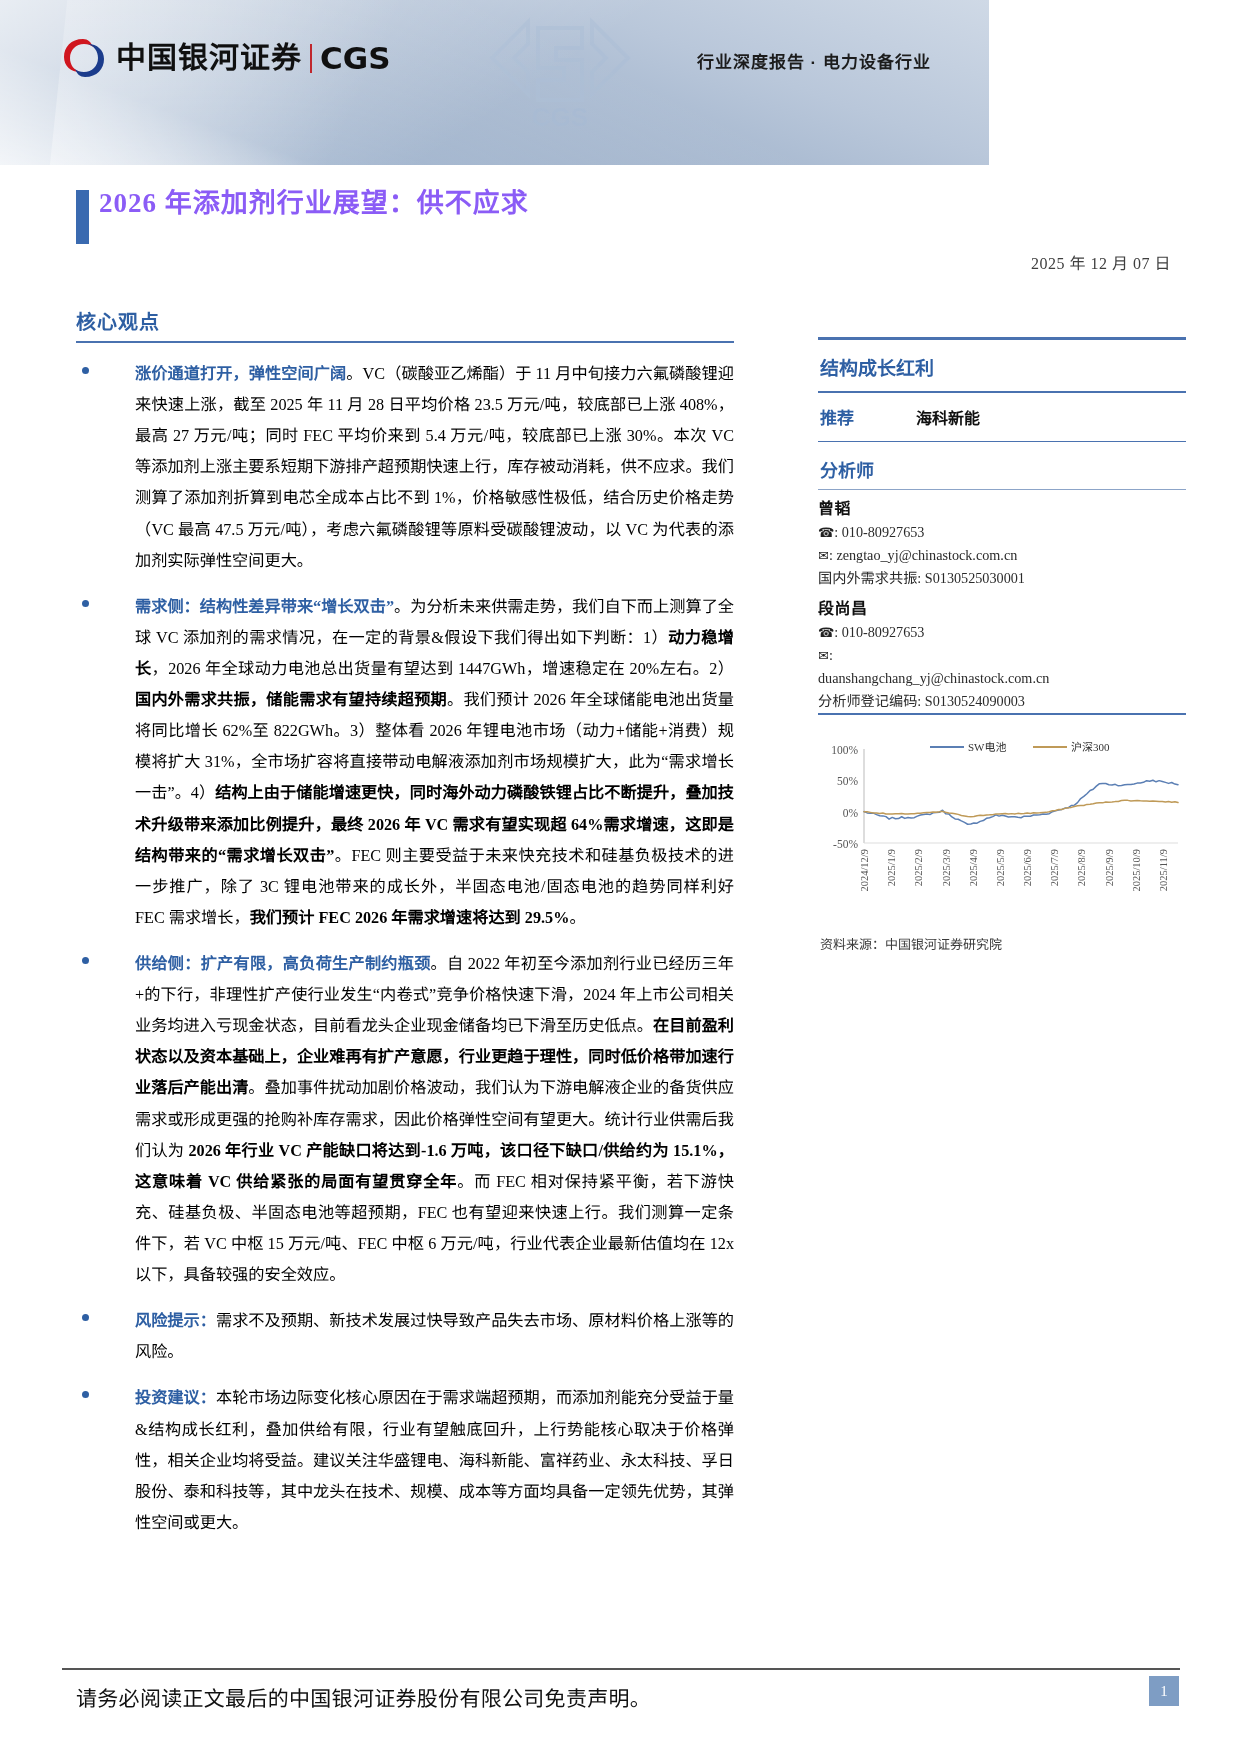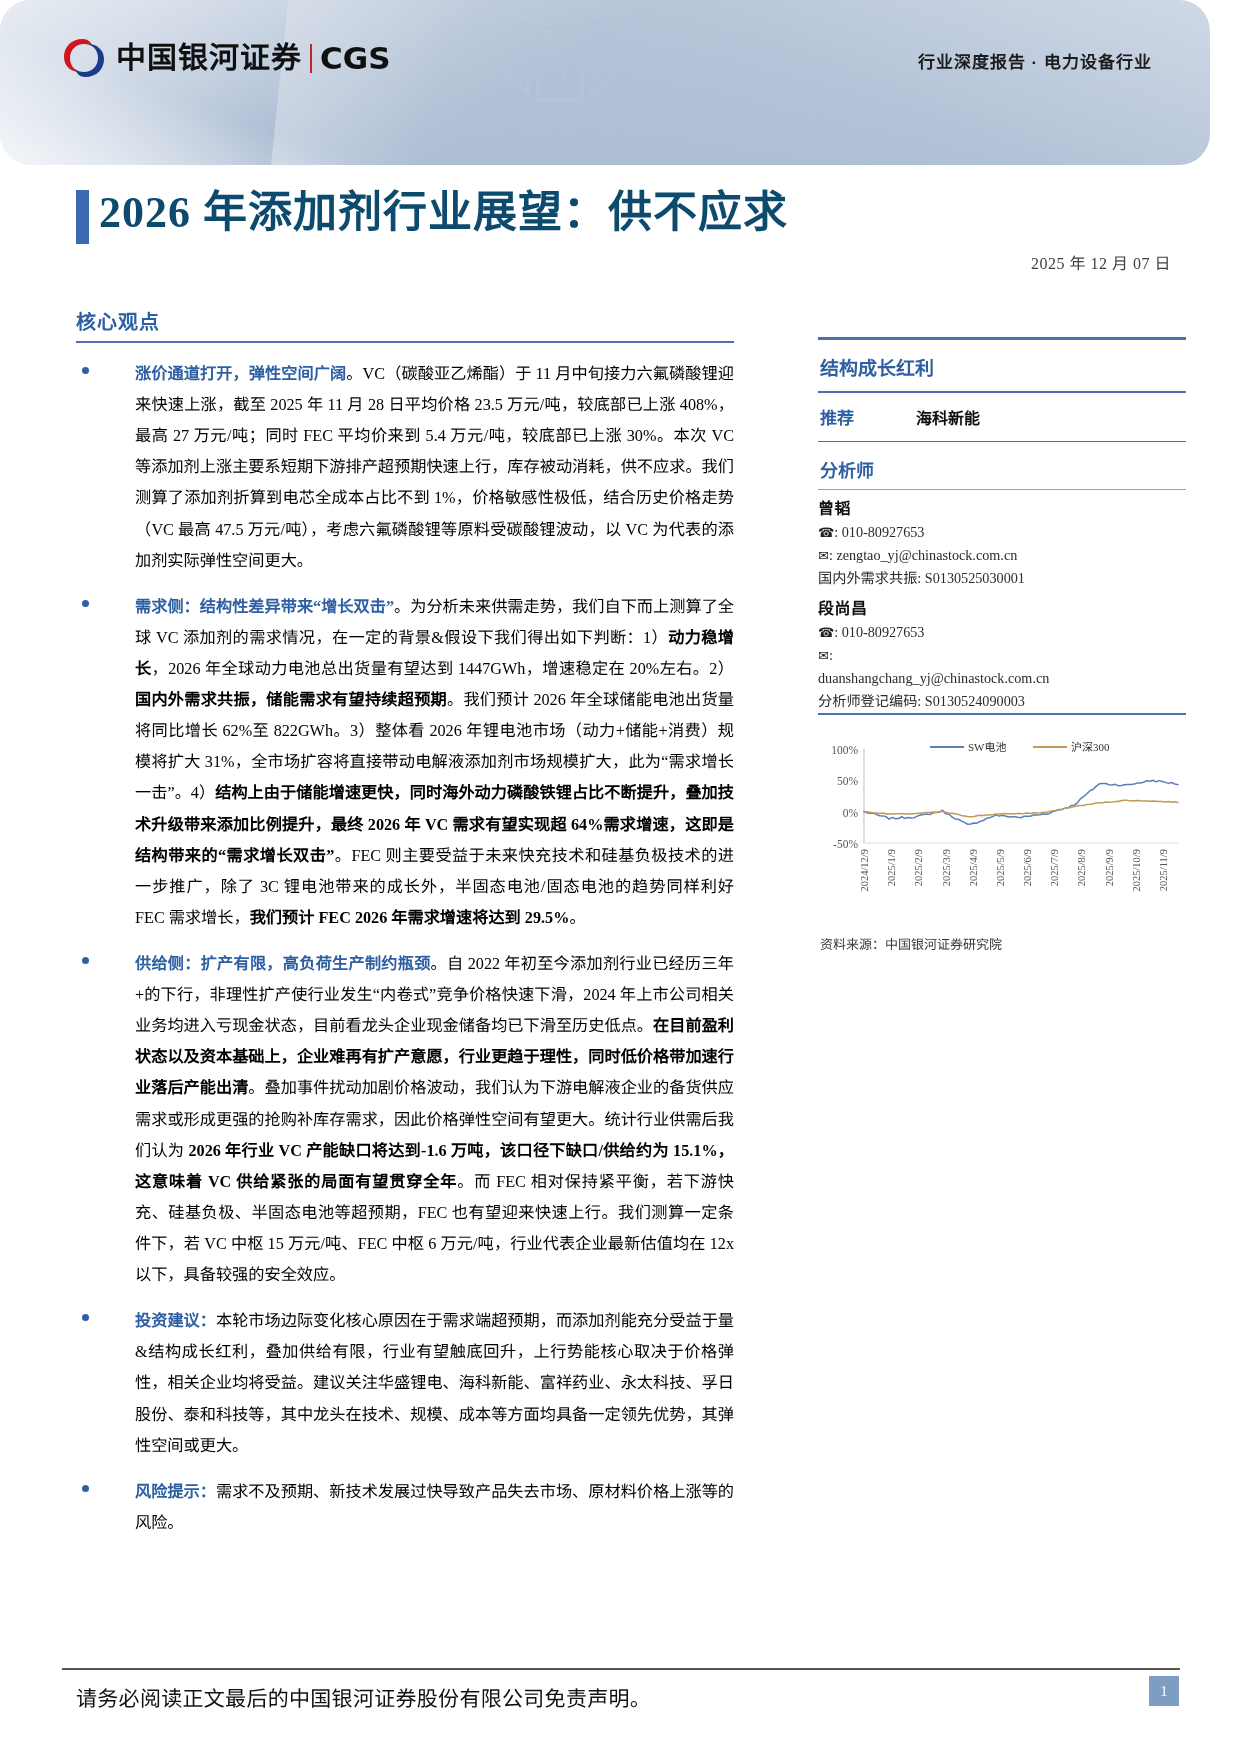--- a/index.html
+++ b/index.html
@@ -10,27 +10,26 @@
     background: #ffffff;
     font-family: "Liberation Serif", "DejaVu Serif", serif;
     color: #000;
     position: relative;
     overflow: hidden;
   }
 
   
   .header-banner {
     position: relative;
-    width: 1210px;
+    width: 989px;
     height: 165px;
     background:
       linear-gradient(115deg, rgba(255,255,255,0.55) 0%, rgba(255,255,255,0.0) 38%),
       linear-gradient(200deg, #cfd9e6 0%, #b9c7da 30%, #9fb2cb 58%, #8ba3c2 78%, #dfe6ef 100%);
     overflow: hidden;
-    border-radius: 31px;
   }
   .header-banner::before {
     content: "";
     position: absolute;
     left: -120px; top: -180px;
     width: 900px; height: 520px;
     background: linear-gradient(160deg, rgba(255,255,255,0.75), rgba(255,255,255,0) 65%);
     transform: rotate(-14deg);
   }
   .header-banner::after {
@@ -98,23 +97,23 @@
   }
   .title-bar {
     width: 13px;
     height: 54px;
     background: #3a6ab0;
     margin-right: 10px;
     margin-top: 2px;
   }
   .doc-title {
     font-family: "Liberation Serif", serif;
-    font-size: 44px;
-    font-weight: 700;
-    color: #0c4a6e;
+    font-size: 27px;
+    font-weight: 700;
+    color: #8b5cf6;
     letter-spacing: 1px;
     line-height: 1.12;
     white-space: nowrap;
   }
   .doc-date {
     position: absolute;
     right: 70px; top: 250px;
     font-size: 16px;
     color: #3f3f3f;
     letter-spacing: .5px;
@@ -341,27 +340,27 @@
       <div class="bullet-item">
         <div class="bullet-dot">
           <i></i>
         </div>
         <div class="bullet-body"><b>供给侧：扩产有限，高负荷生产制约瓶颈</b>。自 2022 年初至今添加剂行业已经历三年+的下行，非理性扩产使行业发生“内卷式”竞争价格快速下滑，2024 年上市公司相关业务均进入亏现金状态，目前看龙头企业现金储备均已下滑至历史低点。<strong>在目前盈利状态以及资本基础上，企业难再有扩产意愿，行业更趋于理性，同时低价格带加速行业落后产能出清</strong>。叠加事件扰动加剧价格波动，我们认为下游电解液企业的备货供应需求或形成更强的抢购补库存需求，因此价格弹性空间有望更大。统计行业供需后我们认为 <strong>2026 年行业 VC 产能缺口将达到-1.6 万吨，该口径下缺口/供给约为 15.1%，这意味着 VC 供给紧张的局面有望贯穿全年</strong>。而 FEC 相对保持紧平衡，若下游快充、硅基负极、半固态电池等超预期，FEC 也有望迎来快速上行。我们测算一定条件下，若 VC 中枢 15 万元/吨、FEC 中枢 6 万元/吨，行业代表企业最新估值均在 12x 以下，具备较强的安全效应。</div>
       </div>
       <div class="bullet-item">
         <div class="bullet-dot">
           <i></i>
         </div>
-        <div class="bullet-body"><b>投资建议：</b>本轮市场边际变化核心原因在于需求端超预期，而添加剂能充分受益于量&amp;结构成长红利，叠加供给有限，行业有望触底回升，上行势能核心取决于价格弹性，相关企业均将受益。建议关注华盛锂电、海科新能、富祥药业、永太科技、孚日股份、泰和科技等，其中龙头在技术、规模、成本等方面均具备一定领先优势，其弹性空间或更大。</div>
+        <div class="bullet-body"><b>风险提示：</b>需求不及预期、新技术发展过快导致产品失去市场、原材料价格上涨等的风险。</div>
       </div>
       <div class="bullet-item">
         <div class="bullet-dot">
           <i></i>
         </div>
-        <div class="bullet-body"><b>风险提示：</b>需求不及预期、新技术发展过快导致产品失去市场、原材料价格上涨等的风险。</div>
+        <div class="bullet-body"><b>投资建议：</b>本轮市场边际变化核心原因在于需求端超预期，而添加剂能充分受益于量&amp;结构成长红利，叠加供给有限，行业有望触底回升，上行势能核心取决于价格弹性，相关企业均将受益。建议关注华盛锂电、海科新能、富祥药业、永太科技、孚日股份、泰和科技等，其中龙头在技术、规模、成本等方面均具备一定领先优势，其弹性空间或更大。</div>
       </div>
     </div>
 </div>
 
 <div class="sidebar">
   <div class="sb-rule-top"></div>
   <div class="sb-industry">结构成长红利</div>
   <div class="sb-rule"></div>
 
   <div class="sb-rating-row">

